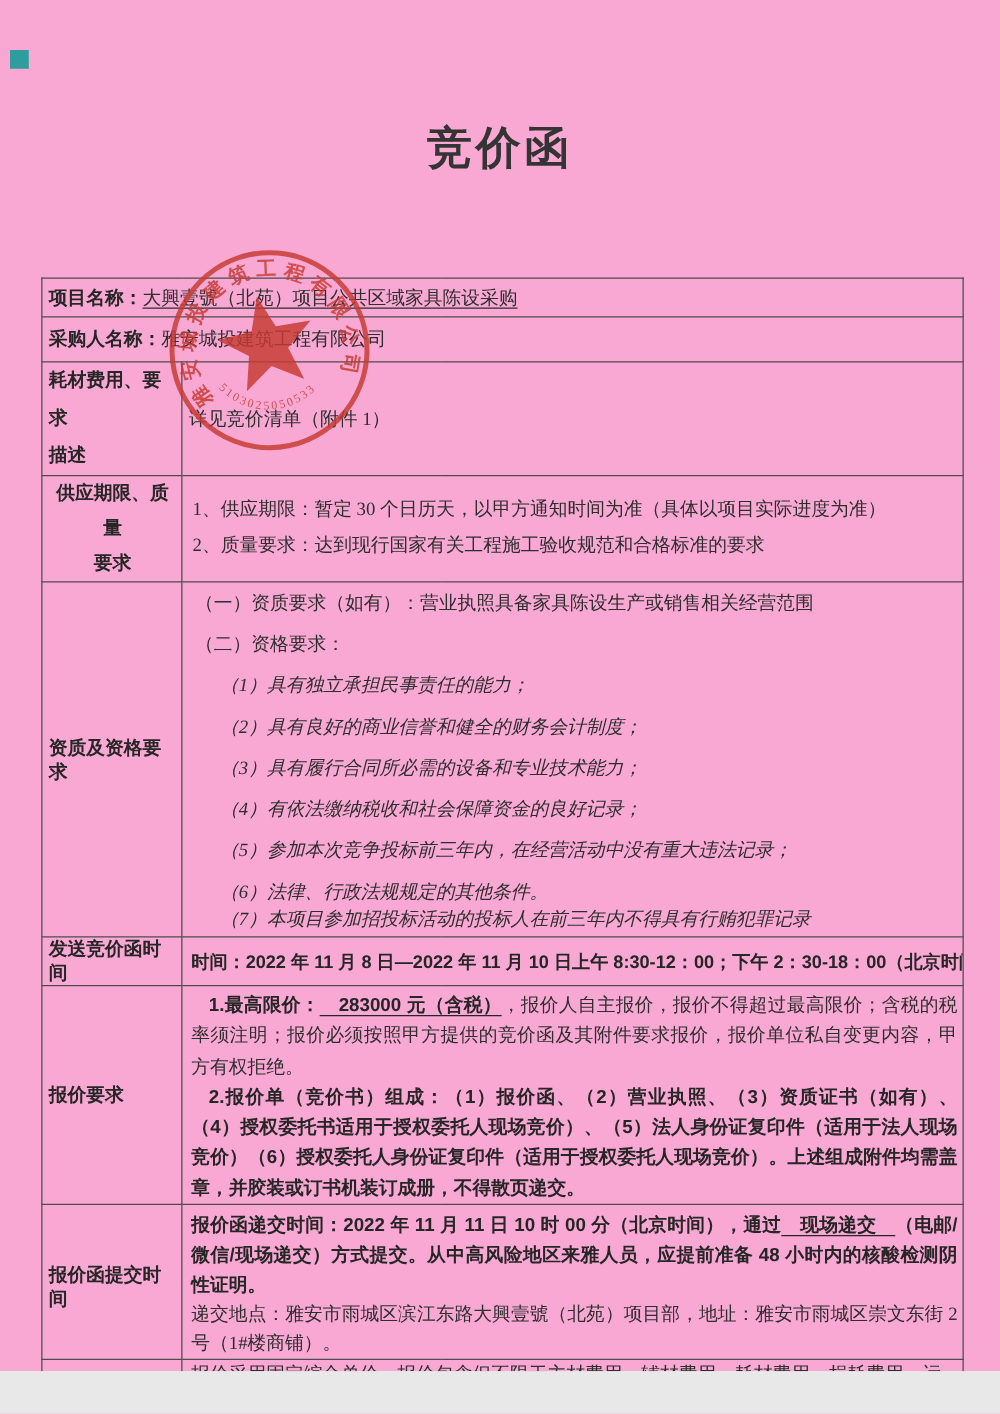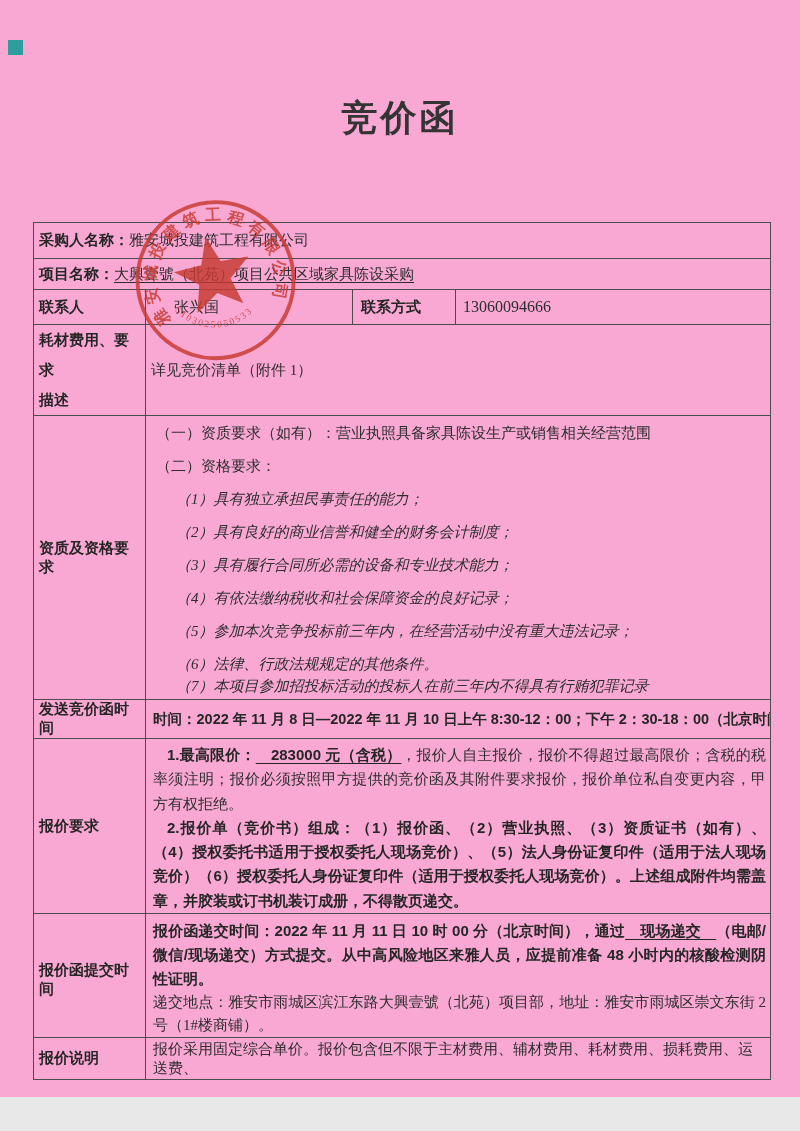--- a/index.html
+++ b/index.html
@@ -89,43 +89,47 @@
 
   <table class="main">
     <colgroup>
       <col style="width:112px">
         <col style="width:207px">
         <col style="width:103px">
         <col style="width:315px">
     </colgroup>
 
     <tbody>
-        <tr style="height:36px">
+        <tr style="height:31px">
+      <td colspan="4"><span class="lbl">项目名称：</span><span class="u">大興壹號（北苑）项目公共区域家具陈设采购</span></td>
+    </tr>
+
+    <tr style="height:36px">
       <td colspan="4"><span class="lbl">采购人名称：</span><span>雅安城投建筑工程有限公司</span></td>
     </tr>
 
-    <tr style="height:31px">
-      <td colspan="4"><span class="lbl">项目名称：</span><span class="u">大興壹號（北苑）项目公共区域家具陈设采购</span></td>
-    </tr>
-
-    <tr style="height:35px">
-      <td class="label-cell">联系人</td>
-      <td class="content-cell" style="padding-left:28px">张兴国</td>
-      <td class="label-cell" style="padding-left:8px">联系方式</td>
-      <td class="content-cell" style="padding-left:7px;font-size:16px">13060094666</td>
-    </tr>
 
     <tr style="height:65px">
       <td class="label-cell">
         <div style="line-height:30px">耗材费用、要求</div>
         <div style="line-height:30px">描述</div>
       </td>
       <td colspan="3" class="content-cell v-top pad-t6">详见竞价清单（附件 1）</td>
     </tr>
 
+    <tr style="height:66px">
+      <td class="label-cell" style="text-align:center">
+        <div style="line-height:28px">供应期限、质量</div>
+        <div style="line-height:28px">要求</div>
+      </td>
+      <td colspan="3" class="content-cell v-top" style="padding-top:8px;padding-left:8px">
+        <div class="supply-line">1、供应期限：暂定 30 个日历天，以甲方通知时间为准（具体以项目实际进度为准）</div>
+        <div class="supply-line">2、质量要求：达到现行国家有关工程施工验收规范和合格标准的要求</div>
+      </td>
+    </tr>
 
     <tr style="height:284px">
       <td class="label-cell">资质及资格要求</td>
       <td colspan="3" class="content-cell v-top" style="padding-top:4px;padding-left:10px">
         <div class="q-item">（一）资质要求（如有）：营业执照具备家具陈设生产或销售相关经营范围</div>
         <div class="q-item">（二）资格要求：</div>
         <div class="q-item q-sub">（1）具有独立承担民事责任的能力；</div>
         <div class="q-item q-sub">（2）具有良好的商业信誉和健全的财务会计制度；</div>
         <div class="q-item q-sub">（3）具有履行合同所必需的设备和专业技术能力；</div>
         <div class="q-item q-sub">（4）有依法缴纳税收和社会保障资金的良好记录；</div>

